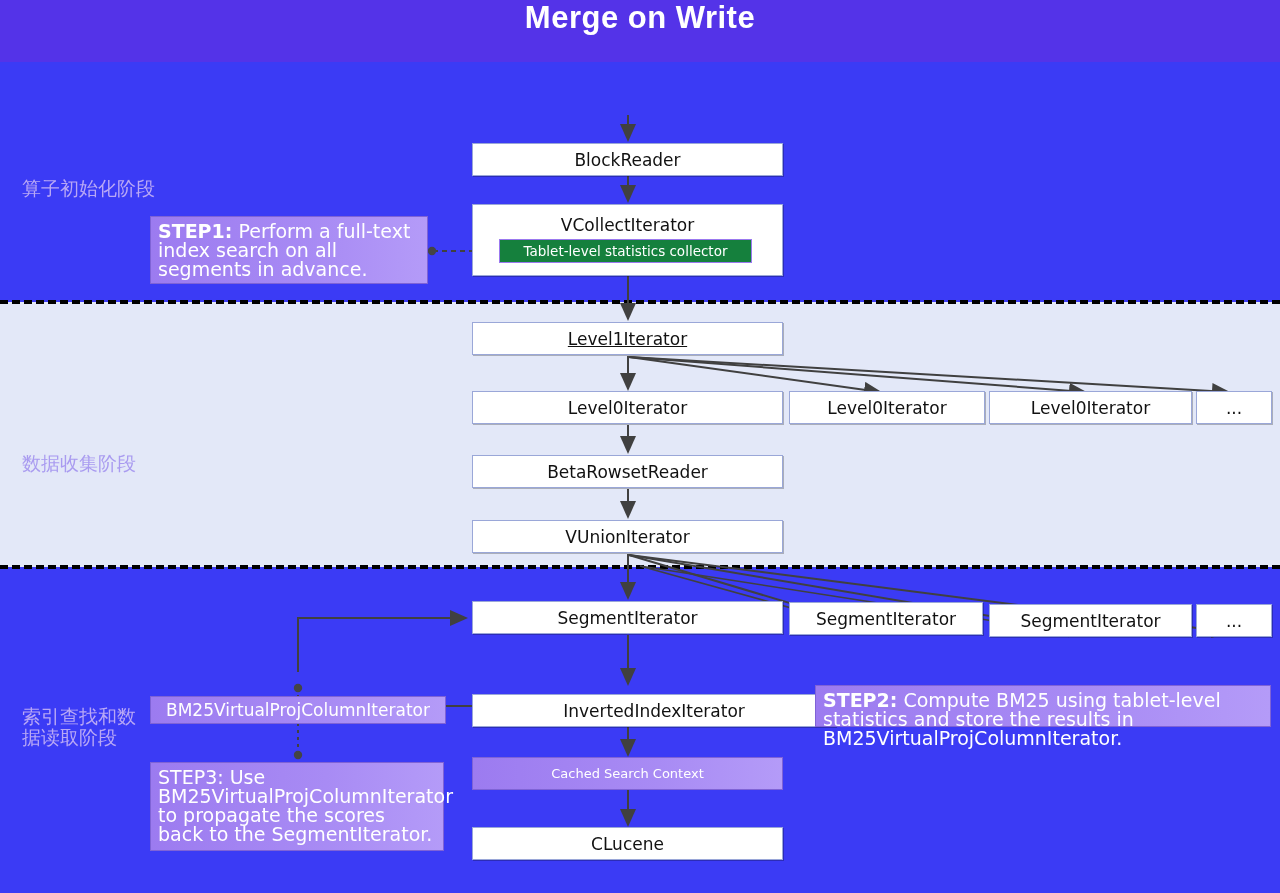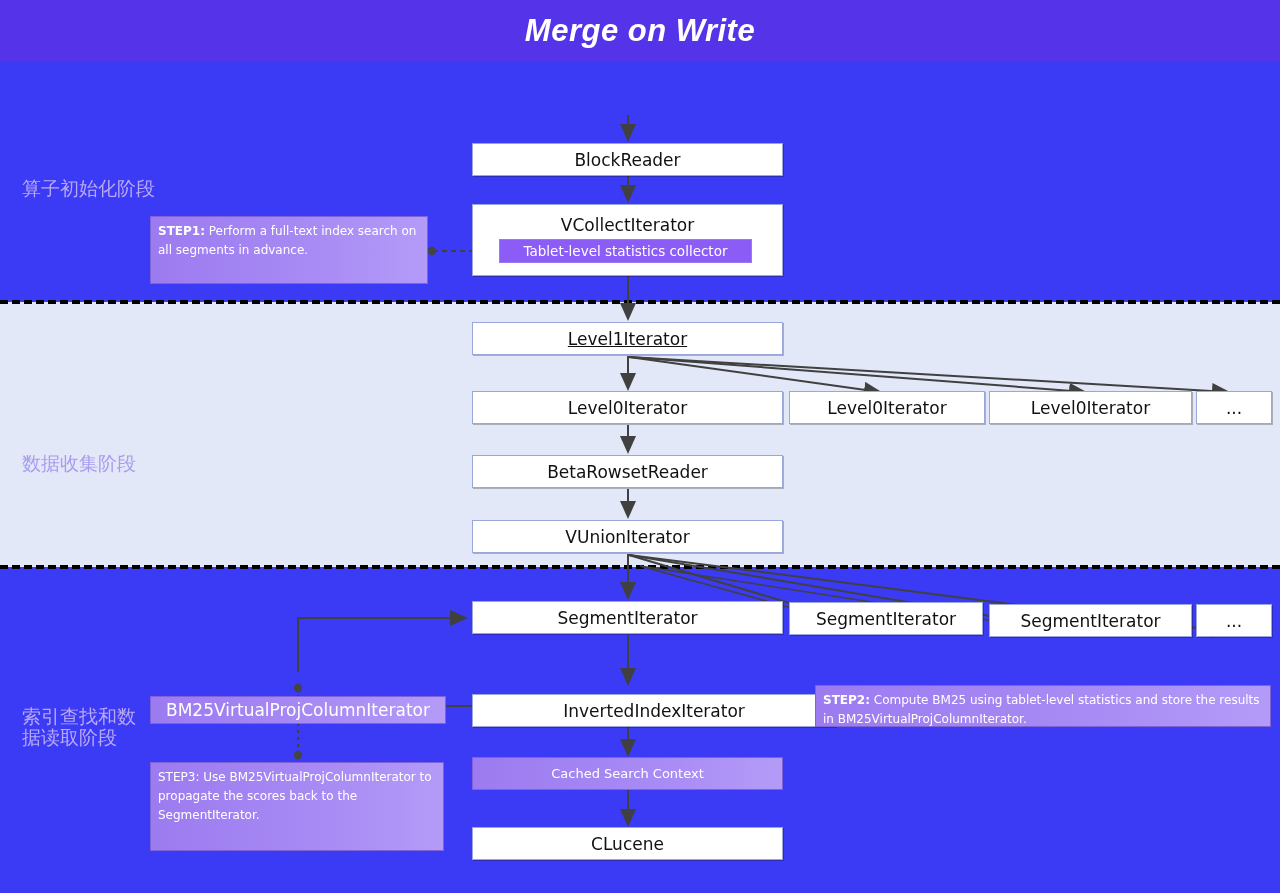--- a/index.html
+++ b/index.html
@@ -8,21 +8,21 @@
     font-family:"Liberation Sans","DejaVu Sans",sans-serif;
     background:#3b3bf5;
     overflow:hidden;
   }
   #canvas{position:relative;width:1280px;height:893px;overflow:hidden;}
 
   
   .header{
     position:absolute;left:0;top:0;width:1280px;height:62px;
     background:#5433e8;
-    display:flex;align-items:center;justify-content:center;font-style:italic;
+    display:flex;justify-content:center;
   }
   .header .title{
     color:#ffffff;font-size:31px;font-weight:bold;letter-spacing:.5px;
   }
 
   
   .band{position:absolute;left:0;width:1280px;}
   #band1{top:62px;height:240px;background:#3b3bf5;}
   #band2{top:302px;height:265px;background:#e3e8f8;}
   #band3{top:567px;height:326px;background:#3b3bf5;}
@@ -59,27 +59,27 @@
   .node.tall{align-items:flex-start;padding-top:10px;}
 
   .purple{
     position:absolute;box-sizing:border-box;
     background:linear-gradient(90deg,#9c7bf0 0%,#a88bf4 60%,#b49bf8 100%);
     border:1px solid #7f63d6;
     color:#ffffff;
     font-family:"DejaVu Sans","Liberation Sans",sans-serif;
   }
   .purple.center{display:flex;align-items:center;justify-content:center;font-size:13px;}
-  .purple.note{padding:5px 7px;font-size:12px;line-height:19px;}
+  .purple.note{padding:5px 7px;font-size:19px;line-height:19px;}
   .purple.note b{font-weight:bold;}
 
   
   .chip{
     position:absolute;box-sizing:border-box;
-    background:#8b5cf6;border:1px solid #9b79ef;
+    background:#15803d;border:1px solid #9b79ef;
     color:#ffffff;font-size:13.5px;
     display:flex;align-items:center;justify-content:center;
     font-family:"DejaVu Sans","Liberation Sans",sans-serif;
   }
 
   svg.wires{position:absolute;left:0;top:0;width:1280px;height:893px;pointer-events:none;}
 </style>
 </head>
 <body>
 

